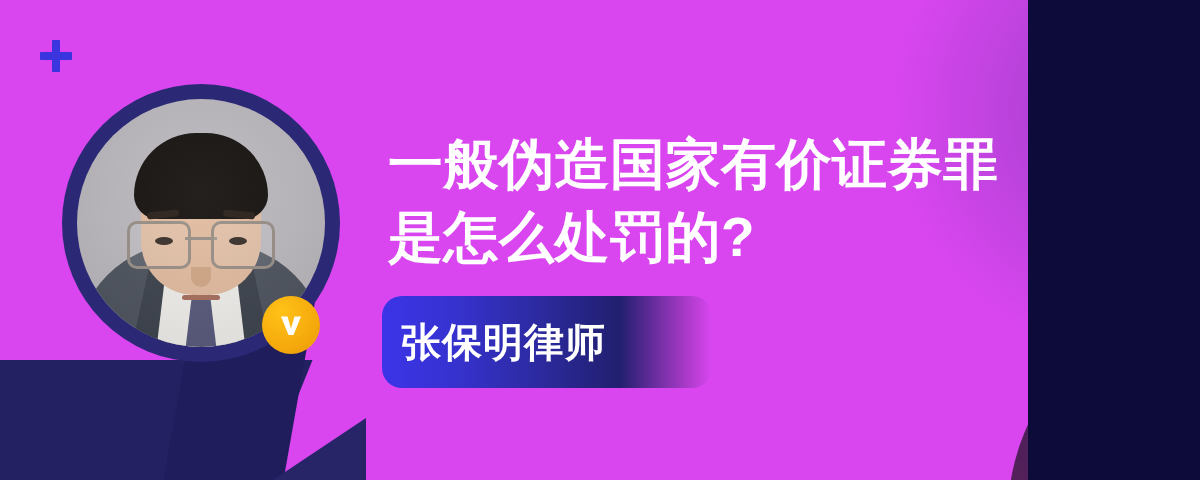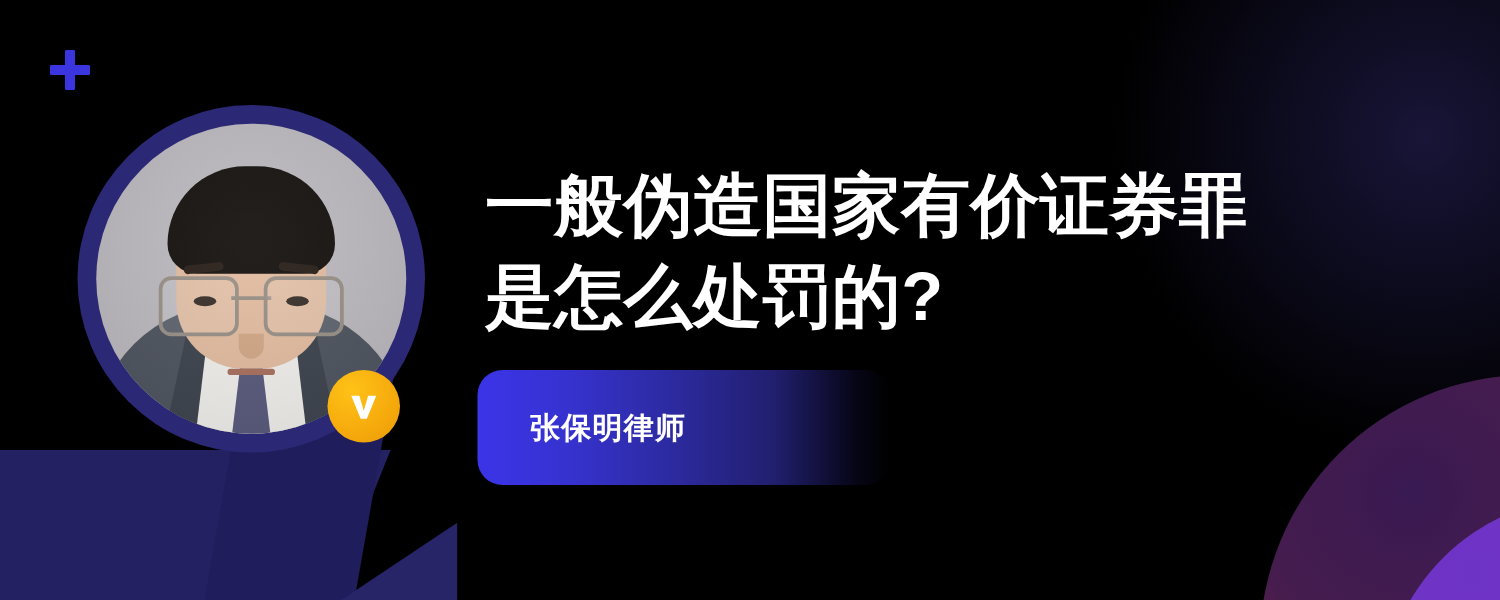--- a/index.html
+++ b/index.html
@@ -2,24 +2,24 @@
 <html><head>
 <meta charset="utf-8">
 <style>
   html, body {
     margin: 0;
     padding: 0;
     background: #0d0b3a;
   }
   #banner {
     position: relative;
-    width: 1200px;
+    width: 1028px;
     height: 480px;
     overflow: hidden;
-    background: #000000;
+    background: #d946ef;
     font-family: "Liberation Sans", "DejaVu Sans", sans-serif;
   }
 
   
   .bg-layer {
     position: absolute;
     inset: 0;
     overflow: hidden;
   }
 
@@ -336,23 +336,23 @@
     left: 382px;
     top: 296px;
     width: 330px;
     height: 92px;
     border-radius: 20px;
     background: linear-gradient(90deg, #3b34e8 0%, #3632cf 22%, #2c2a9e 48%, #211f6e 72%, rgba(24,21,84,0.25) 92%, rgba(21,18,92,0) 100%);
     display: flex;
     align-items: center;
   }
   .name-badge-label {
-    padding-left: 42px;
+    padding-left: 19px;
     color: #ffffff;
-    font-size: 24px;
+    font-size: 40px;
     font-weight: bold;
     letter-spacing: 1px;
   }
 </style>
 </head>
 <body>
 
 <div id="banner">
 
   <div class="bg-layer">

